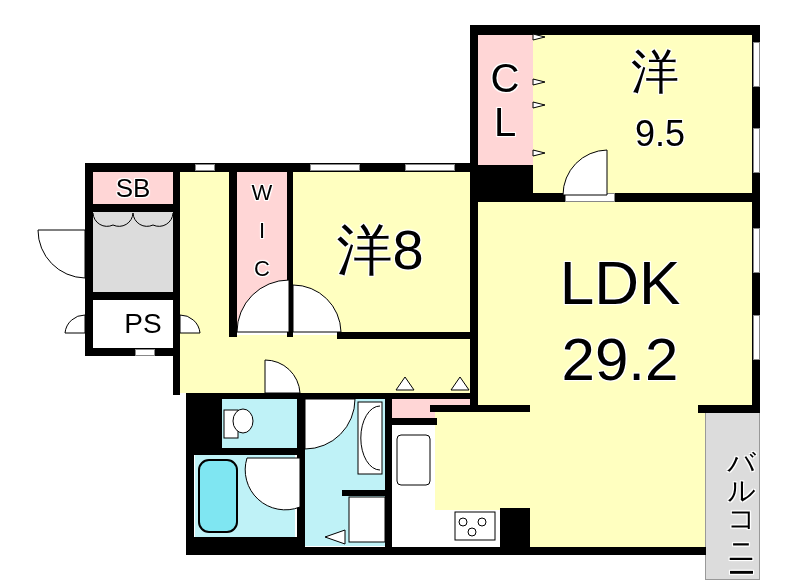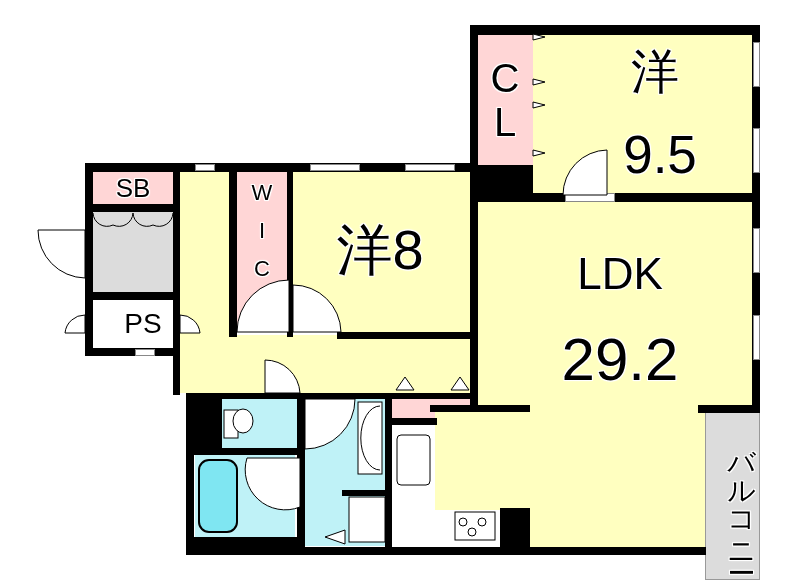--- a/index.html
+++ b/index.html
@@ -118,24 +118,24 @@
 
   <rect x="397" y="435" width="33" height="50" rx="4" fill="#fff" stroke="#000"></rect>
 
   <rect x="455" y="512" width="40" height="28" fill="#fff" stroke="#000"></rect>
   <circle cx="463" cy="522" r="4" fill="none" stroke="#000"></circle>
   <circle cx="482" cy="522" r="4" fill="none" stroke="#000"></circle>
   <circle cx="472" cy="532" r="4" fill="none" stroke="#000"></circle>
 </svg>
 
 <div class="lbl" style="left:620px;top:48px;width:70px;font-size:48px;">洋</div>
-<div class="lbl" style="left:610px;top:128px;width:100px;font-size:53px;">9.5</div>
+<div class="lbl" style="left:610px;top:116px;width:100px;font-size:36px;">9.5</div>
 <div class="lbl" style="left:482px;top:58px;width:46px;font-size:40px;">C</div>
 <div class="lbl" style="left:482px;top:102px;width:46px;font-size:40px;">L</div>
 <div class="lbl" style="left:310px;top:222px;width:140px;font-size:56px;">洋8</div>
 <div class="lbl" style="left:237px;top:182px;width:50px;font-size:22px;">W</div>
 <div class="lbl" style="left:237px;top:220px;width:50px;font-size:22px;">I</div>
 <div class="lbl" style="left:237px;top:258px;width:50px;font-size:22px;">C</div>
-<div class="lbl" style="left:530px;top:252px;width:180px;font-size:44px;">LDK</div>
+<div class="lbl" style="left:530px;top:252px;width:180px;font-size:62px;">LDK</div>
 <div class="lbl" style="left:530px;top:330px;width:180px;font-size:60px;">29.2</div>
 <div class="lbl" style="left:93px;top:175px;width:80px;font-size:26px;">SB</div>
 <div class="lbl" style="left:103px;top:310px;width:80px;font-size:28px;">PS</div>
 <div class="lbl vtext" style="left:710px;top:420px;width:45px;height:150px;font-size:28px;">バルコニー</div>
 
 </body></html>

